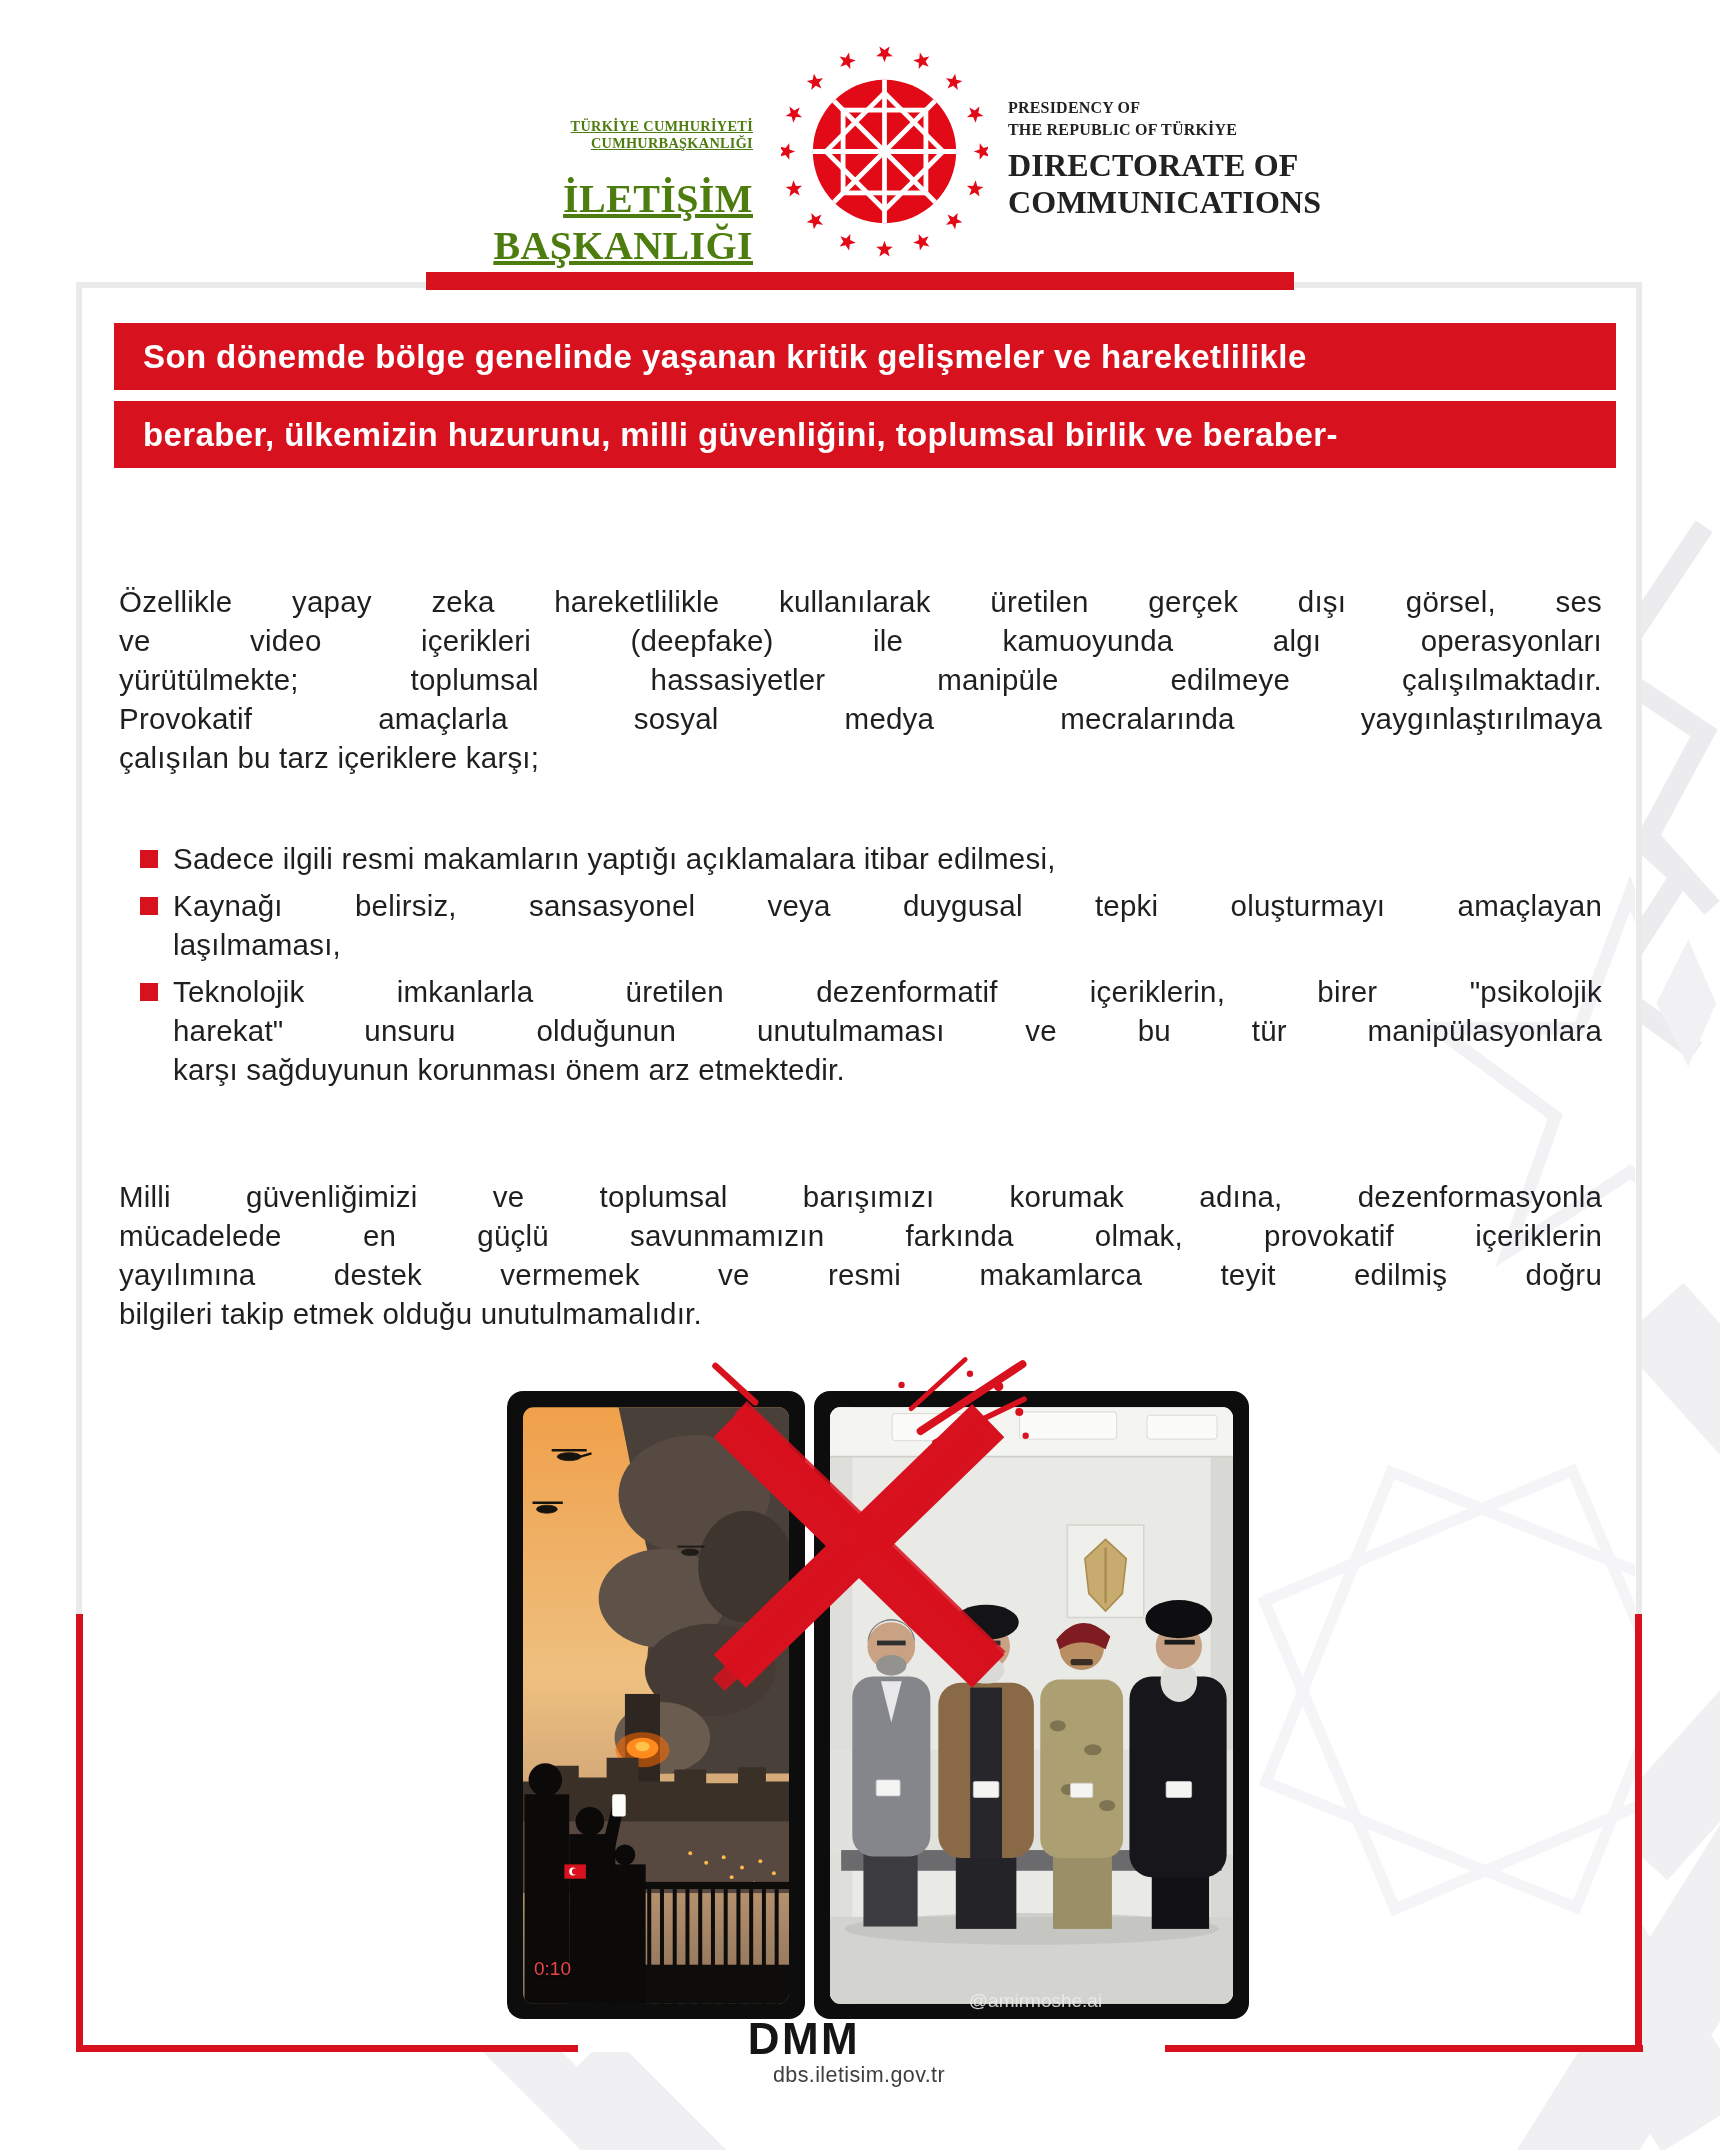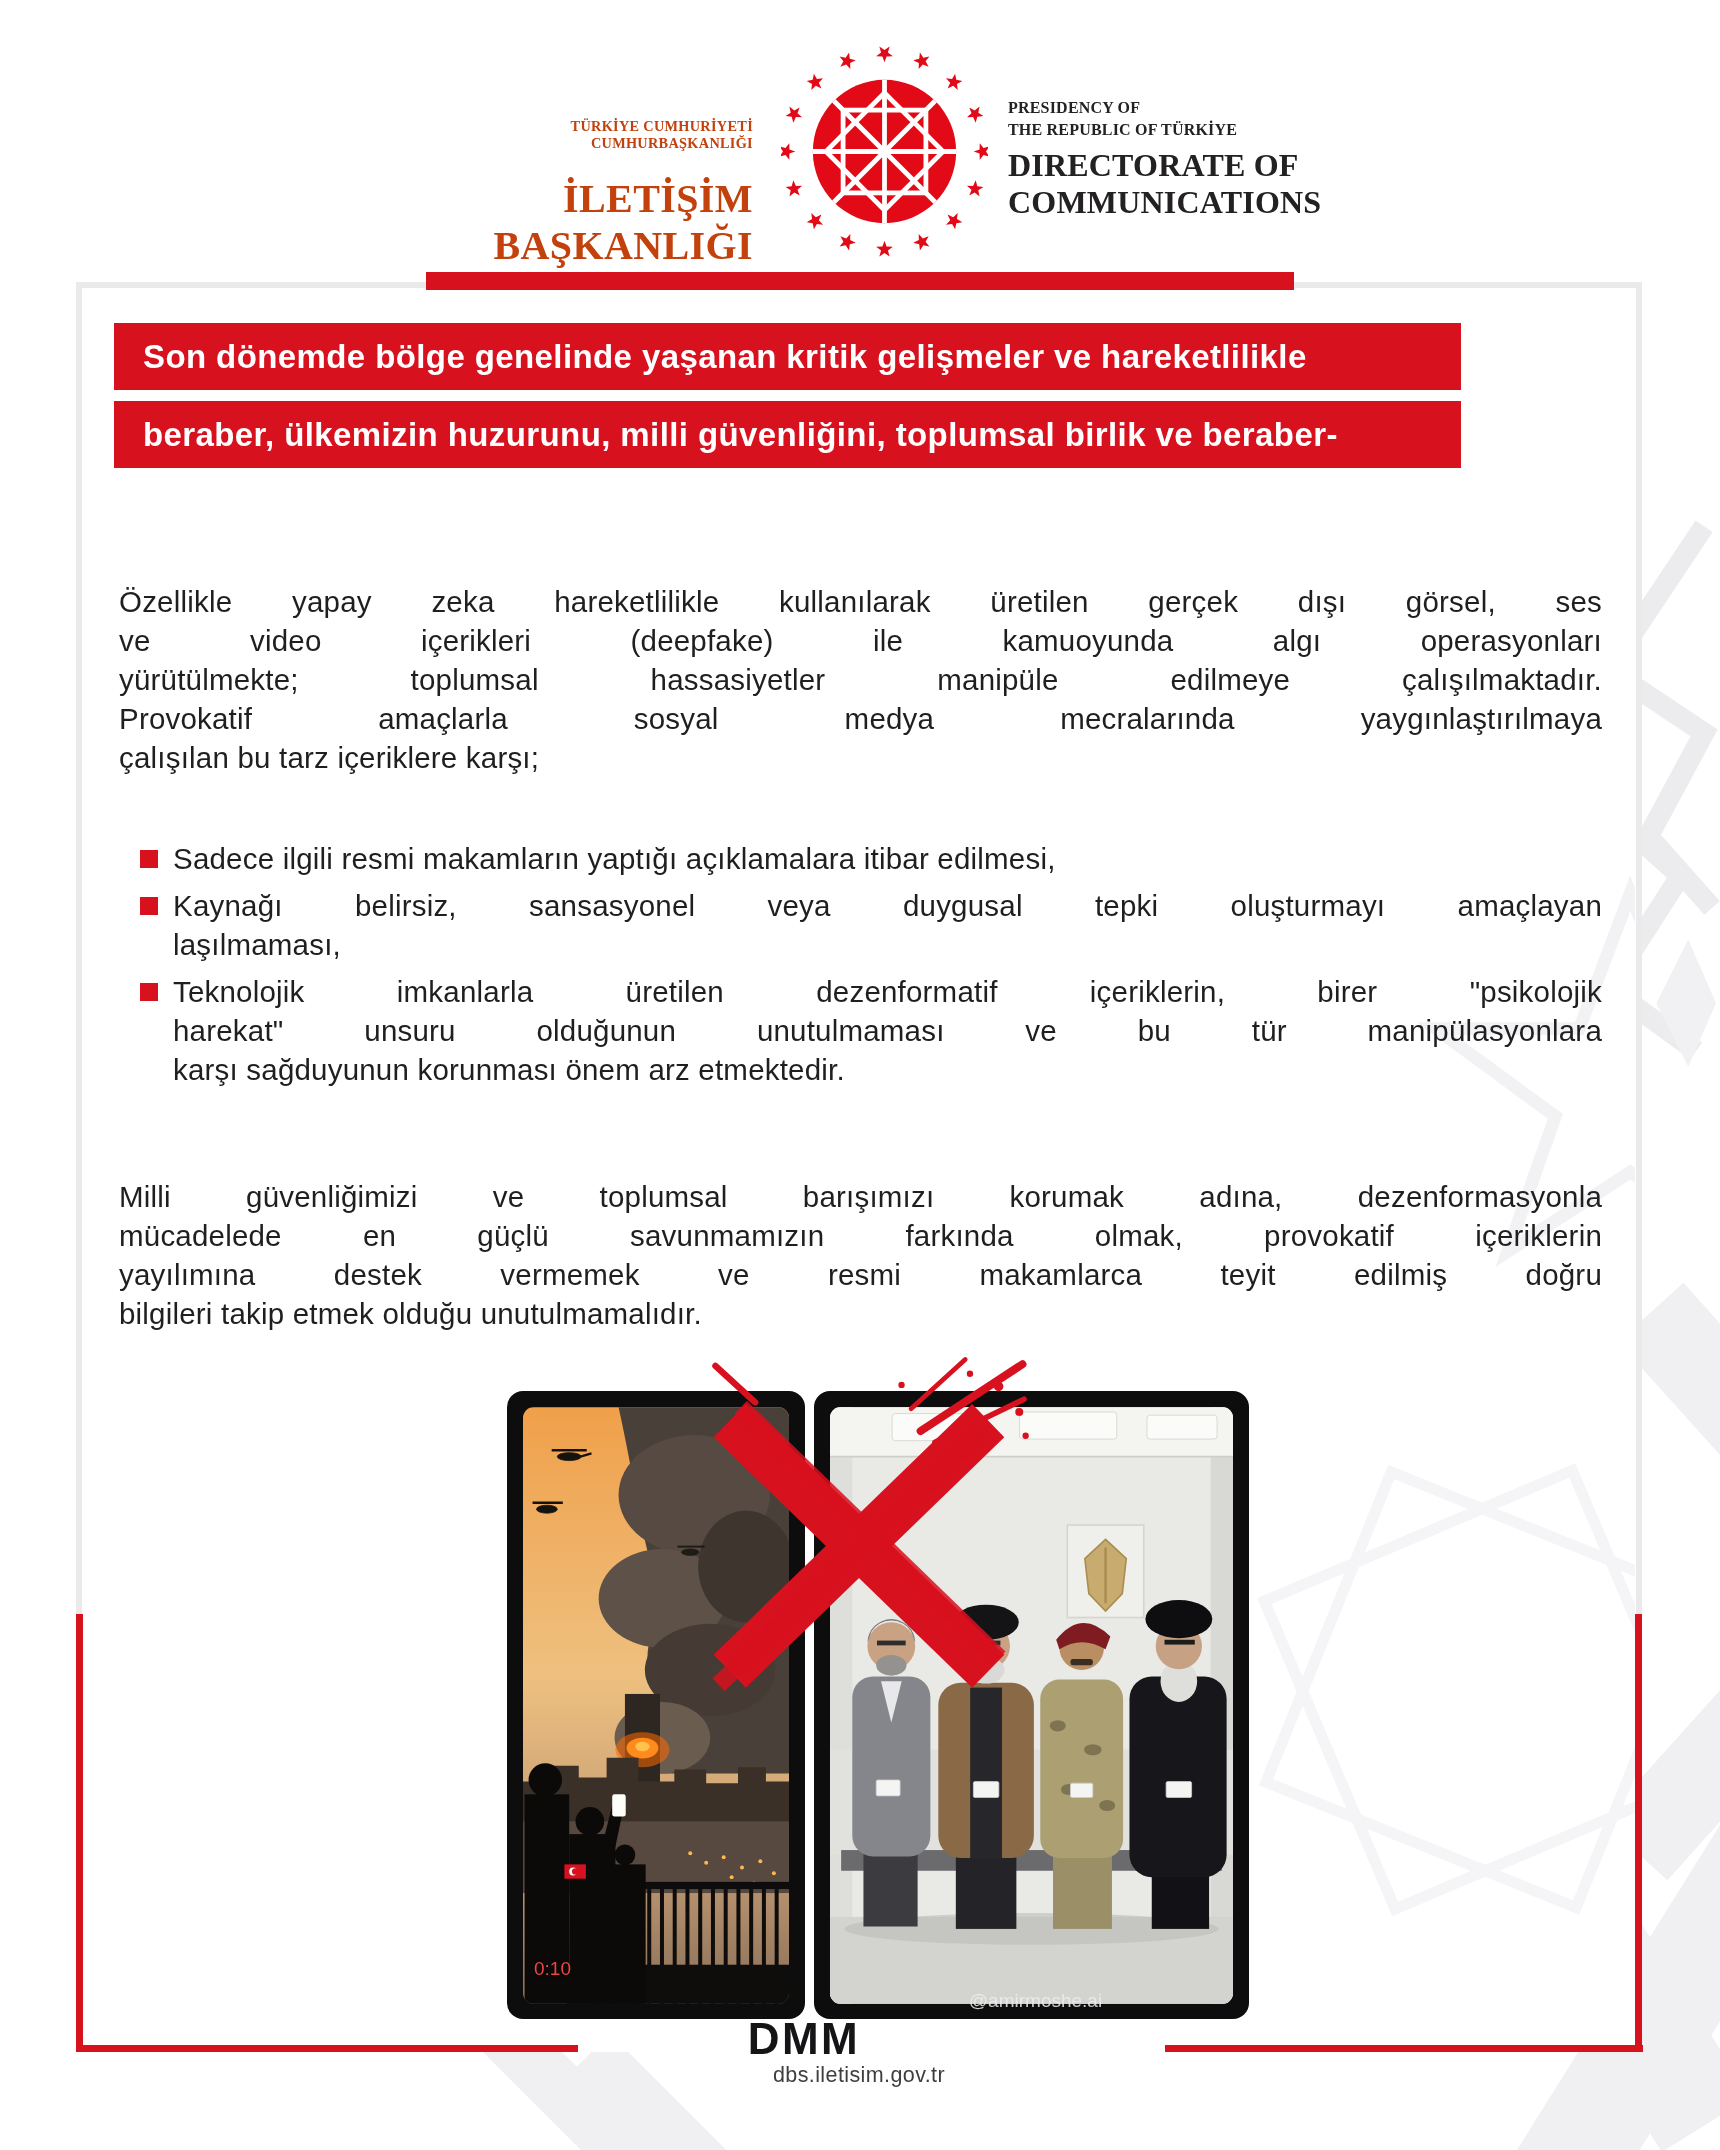--- a/index.html
+++ b/index.html
@@ -7,40 +7,40 @@
   #page{position:relative;width:1721px;height:2151px;background:#ffffff;overflow:hidden;
         font-family:"Liberation Sans",sans-serif;color:#1f1f21;}
   .abs{position:absolute;}
 
   
   .wm{position:absolute;background:#f0f0f2;z-index:0;}
   svg.wm-svg{position:absolute;z-index:0;}
 
   
   .hdr-left{left:446px;top:118px;width:307px;text-align:right;z-index:3;
-            font-family:"Liberation Serif",serif;color:#c2410c;}
+            font-family:"Liberation Serif",serif;color:#4d7c0f;text-decoration:underline;}
   .hdr-left .s1{font-size:14.3px;font-weight:bold;letter-spacing:0.3px;}
   .hdr-left .s2{font-size:40px;font-weight:bold;margin-top:23px;letter-spacing:0.4px;}
   .hdr-right{left:1008px;top:97px;z-index:3;font-family:"Liberation Serif",serif;color:#232122;}
   .hdr-right .s1{font-size:16px;font-weight:bold;line-height:21.5px;letter-spacing:0.2px;}
   .hdr-right .l1{font-size:32px;font-weight:bold;line-height:37px;margin-top:7.2px;letter-spacing:0.2px;}
   #logo{left:781px;top:40px;z-index:3;}
 
   
   #divider{left:426px;top:272px;width:868px;height:17.5px;background:#d8111f;z-index:2;}
   #card{left:76px;top:282px;width:1566px;height:1770px;background:#ffffff;
         border:6.4px solid #eaeaea;border-bottom:none;box-sizing:border-box;z-index:1;}
   .accent{background:#d8111f;z-index:2;}
   #acc-left{left:76px;top:1614px;width:7.2px;height:438px;}
   #acc-right{left:1635px;top:1614px;width:7.2px;height:438px;}
   #acc-bl{left:76px;top:2045px;width:502px;height:7.2px;}
   #acc-br{left:1165px;top:2045px;width:478px;height:7.2px;}
 
   
-  .bar{left:114px;width:1347px;height:67px;background:#d8111f;z-index:3;
+  .bar{left:114px;width:1502px;height:67px;background:#d8111f;z-index:3;
        color:#ffffff;font-weight:bold;font-size:33px;line-height:67px;
        padding-left:29px;box-sizing:border-box;letter-spacing:0.4px;white-space:nowrap;overflow:hidden;}
   #bar1{top:323px;} #bar2{top:401px;} #bar3{top:479px;}
 
   
   .bodyblock{width:1483px;left:119px;z-index:3;font-size:29.5px;letter-spacing:0.2px;color:#1f1f21;}
   .jline{height:39px;line-height:39px;text-align:justify;text-align-last:justify;white-space:normal;}
   .jline.last{text-align-last:left;}
   #para1{top:582px;} #para2{top:1177px;}
   #bullets{top:839px;}

